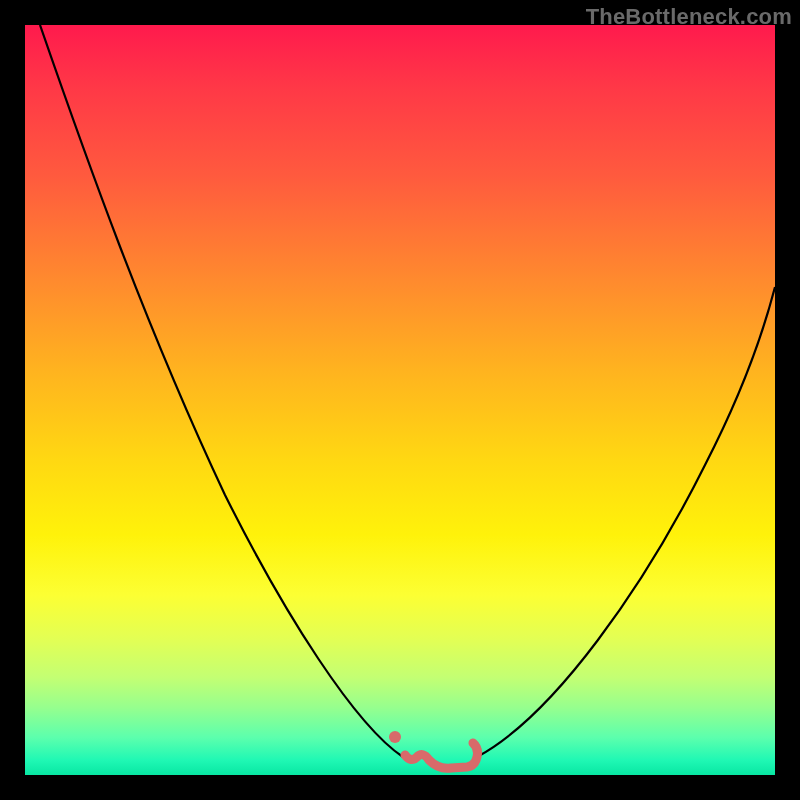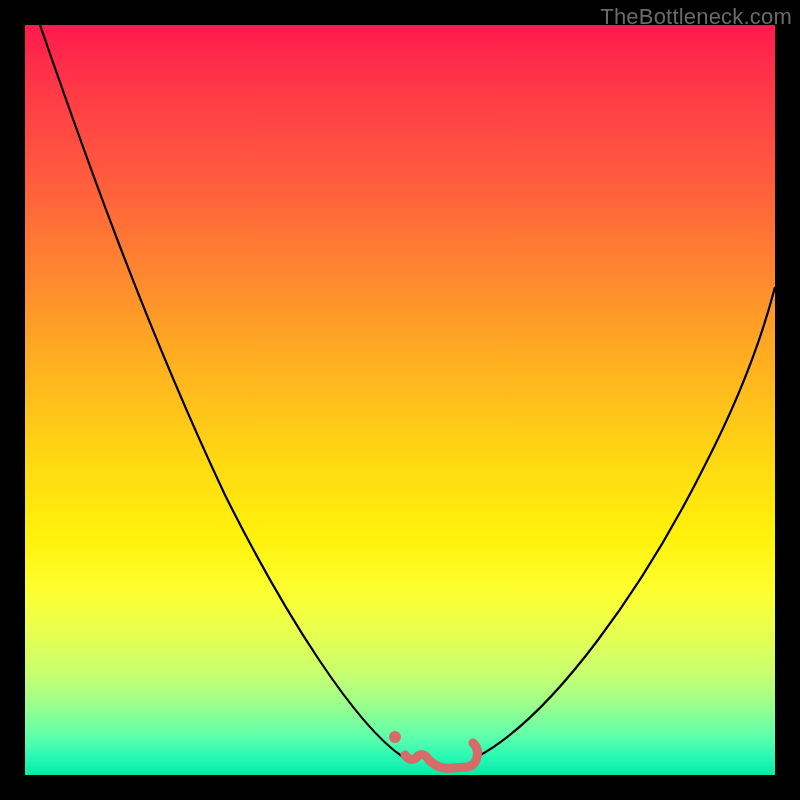--- a/index.html
+++ b/index.html
@@ -49,21 +49,21 @@
     width: 750px;
     height: 750px;
   }
   .watermark {
     position: absolute;
     top: 4px;
     right: 8px;
     color: #6a6a6a;
     font-size: 22px;
     letter-spacing: 0.2px;
-    font-weight: 400;
+    font-weight: 700;
   }
 </style>
 </head>
 <body>
 
 <div class="frame">
   <div class="plot-area">
     <svg class="curves" viewBox="0 0 750 750" preserveAspectRatio="none">
 
       <path d="M 15 0

